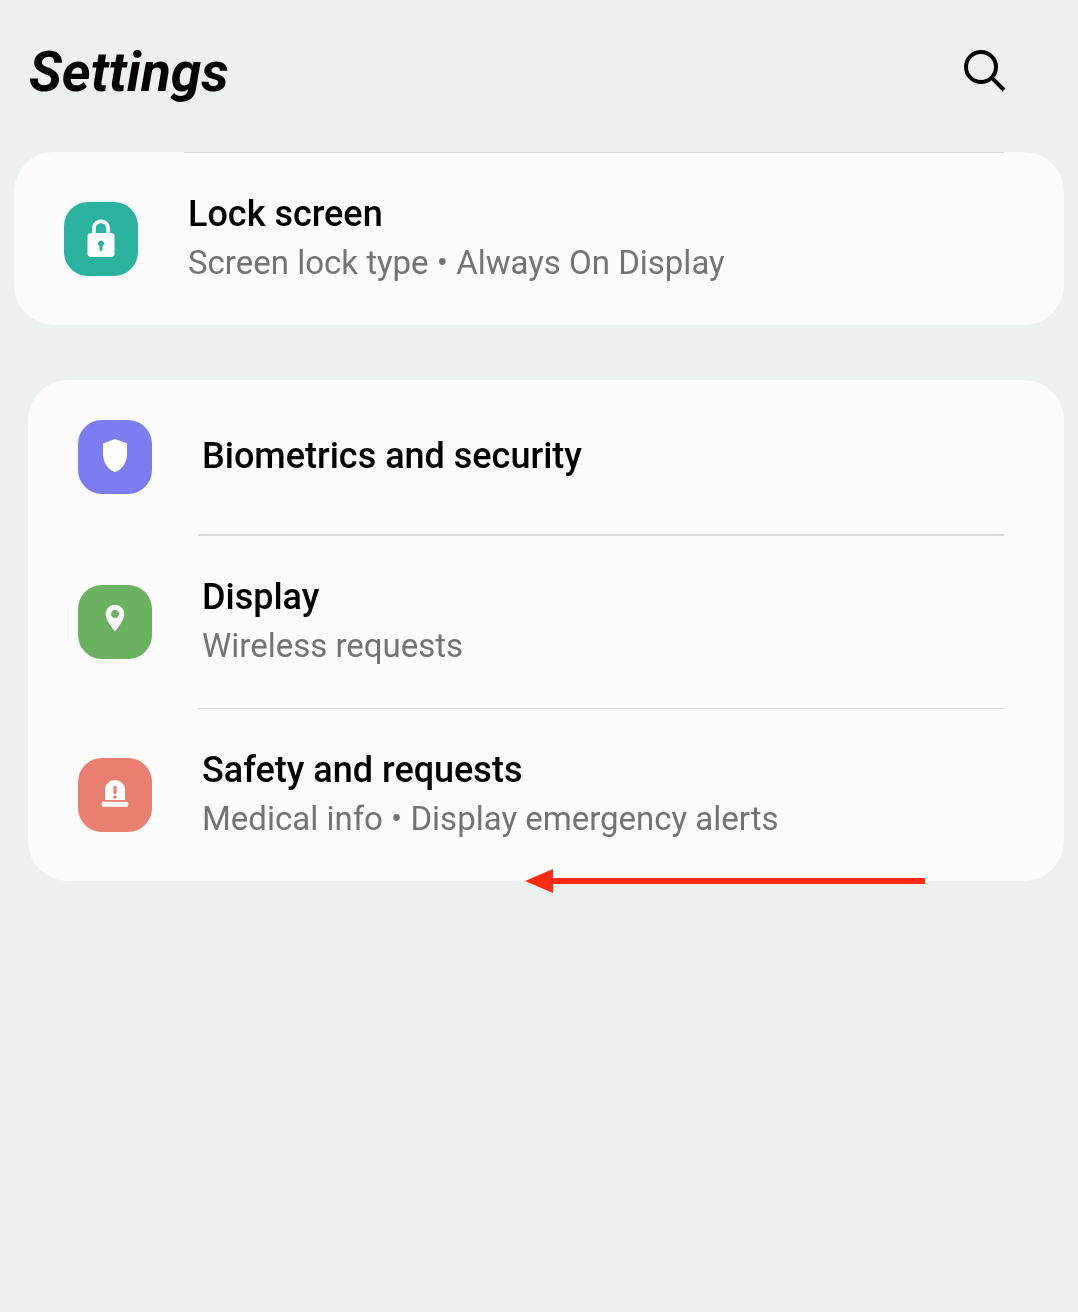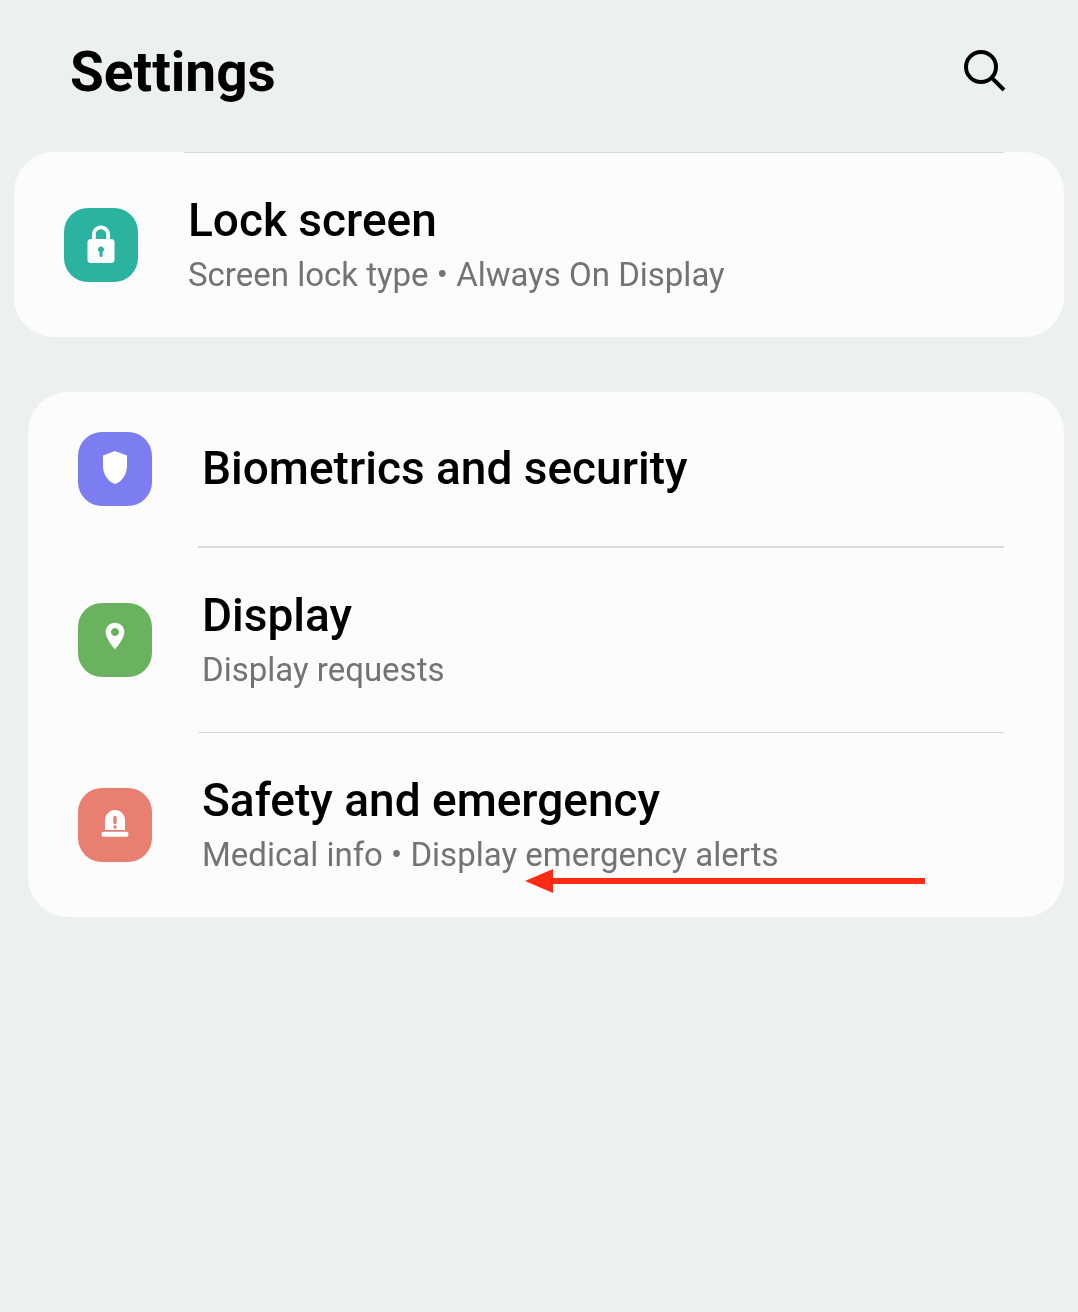--- a/index.html
+++ b/index.html
@@ -12,21 +12,22 @@
       background-color: #edf0f1;
       width: 1078px;
       height: 1312px;
       overflow: hidden;
       position: relative;
     }
     .header {
       display: flex;
       align-items: center;
       justify-content: space-between;
-      padding: 40px 70px 48px 70px;
+      padding: 40px 70px 48px 29px;
+      font-style: italic;
     }
     .header-title {
       font-size: 55px;
       font-weight: 700;
       color: #000;
     }
     .search-icon {
       width: 48px;
       height: 48px;
     }
@@ -62,21 +63,21 @@
       flex-shrink: 0;
       margin-right: 50px;
       margin-left: 10px;
     }
     .item-text {
       display: flex;
       flex-direction: column;
       gap: 6px;
     }
     .item-title {
-      font-size: 46px;
+      font-size: 36px;
       font-weight: 500;
       color: #000;
       line-height: 1.2;
     }
     .item-subtitle {
       font-size: 33px;
       color: #737373;
       line-height: 1.3;
     }
     .divider {
@@ -149,36 +150,36 @@
   <div class="divider"></div>
 
   <div class="item">
     <div class="item-icon-wrap" style="background-color: rgb(107, 178, 96);">
       <svg width="32" height="42" viewBox="0 0 24 30">
         <path fill="#fff" d="M12 2C8.1 2 5 5.1 5 9c0 5.2 7 13 7 13s7-7.8 7-13c0-3.9-3.1-7-7-7zm0 10c-1.7 0-3-1.3-3-3s1.3-3 3-3 3 1.3 3 3-1.3 3-3 3z"></path>
       </svg>
     </div>
     <div class="item-text">
       <div class="item-title">Display</div>
-      <div class="item-subtitle">Display requests</div>
+      <div class="item-subtitle">Wireless requests</div>
     </div>
   </div>
   <div class="divider"></div>
 
   <div class="item">
     <div class="item-icon-wrap" style="background-color: rgb(232, 127, 112);">
       <svg width="40" height="40" viewBox="0 0 24 24">
         <path fill="#fff" d="M12 3c-3.3 0-6 2.7-6 6v6h12V9c0-3.3-2.7-6-6-6z"></path>
         <rect x="4" y="16" width="16" height="3" rx="1" fill="#fff"></rect>
         <rect x="11" y="6.5" width="2" height="5" rx="1" fill="#e87f70"></rect>
         <circle cx="12" cy="13.2" r="1.1" fill="#e87f70"></circle>
       </svg>
     </div>
     <div class="item-text">
-      <div class="item-title">Safety and emergency</div>
+      <div class="item-title">Safety and requests</div>
       <div class="item-subtitle">Medical info  •  Display emergency alerts</div>
     </div>
   </div>
 </div>
 
 <div class="arrow">
   <svg viewBox="0 0 400 30">
     <line x1="400" y1="15" x2="18" y2="15" stroke="#ff2b12" stroke-width="6"></line>
     <polygon points="0,15 28,3 28,27" fill="#ff2b12"></polygon>
   </svg>

